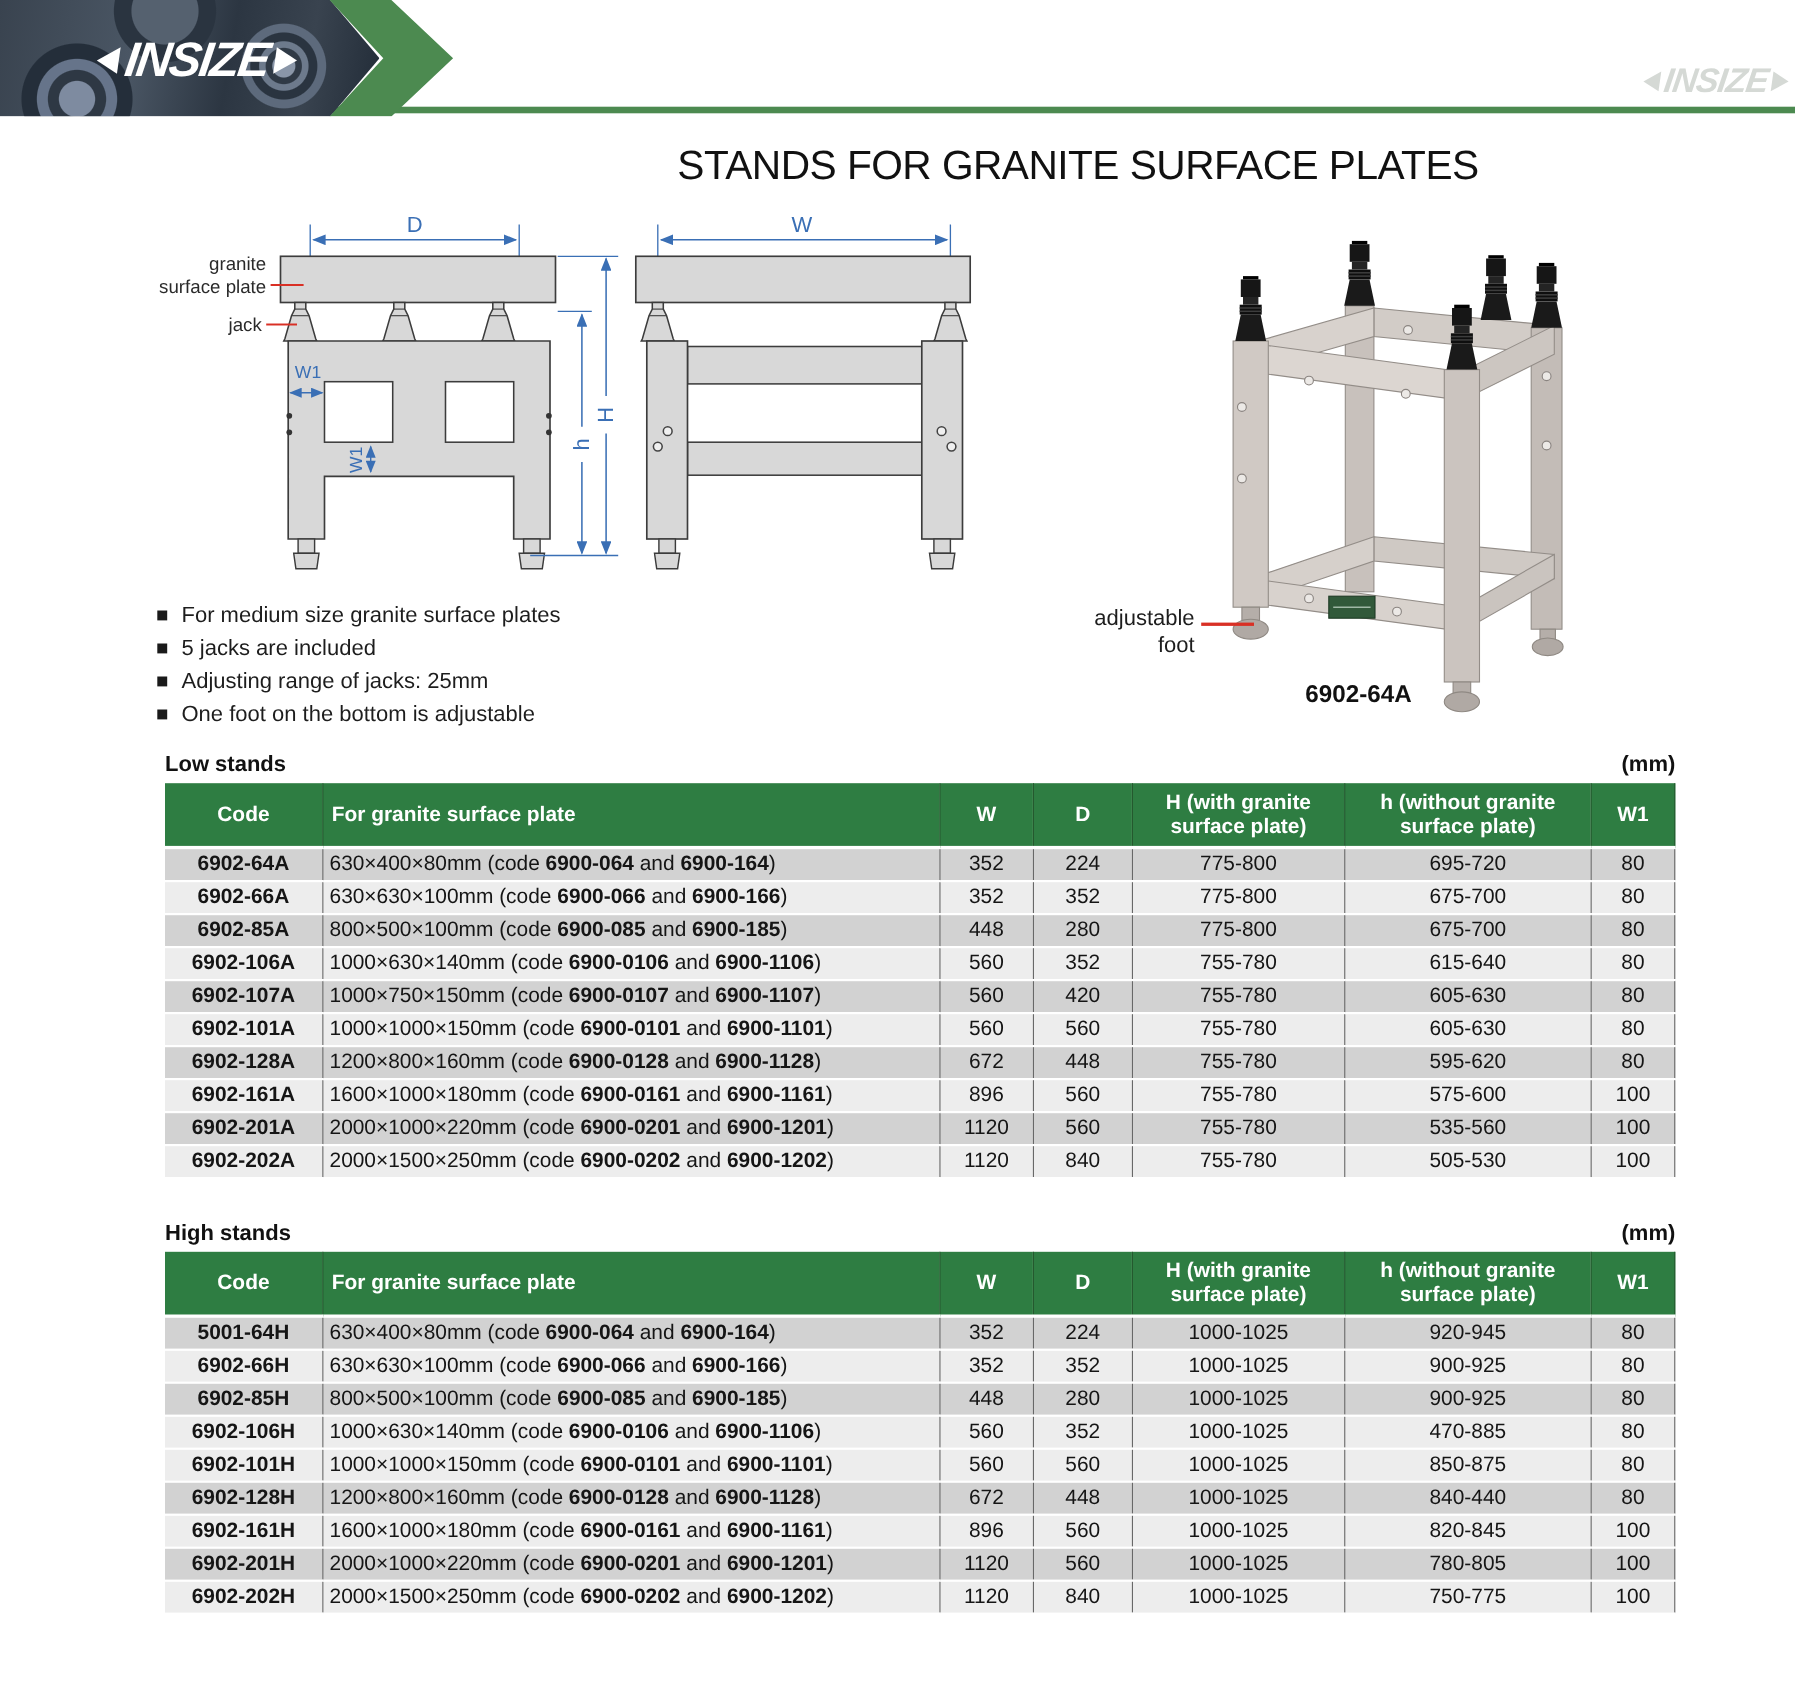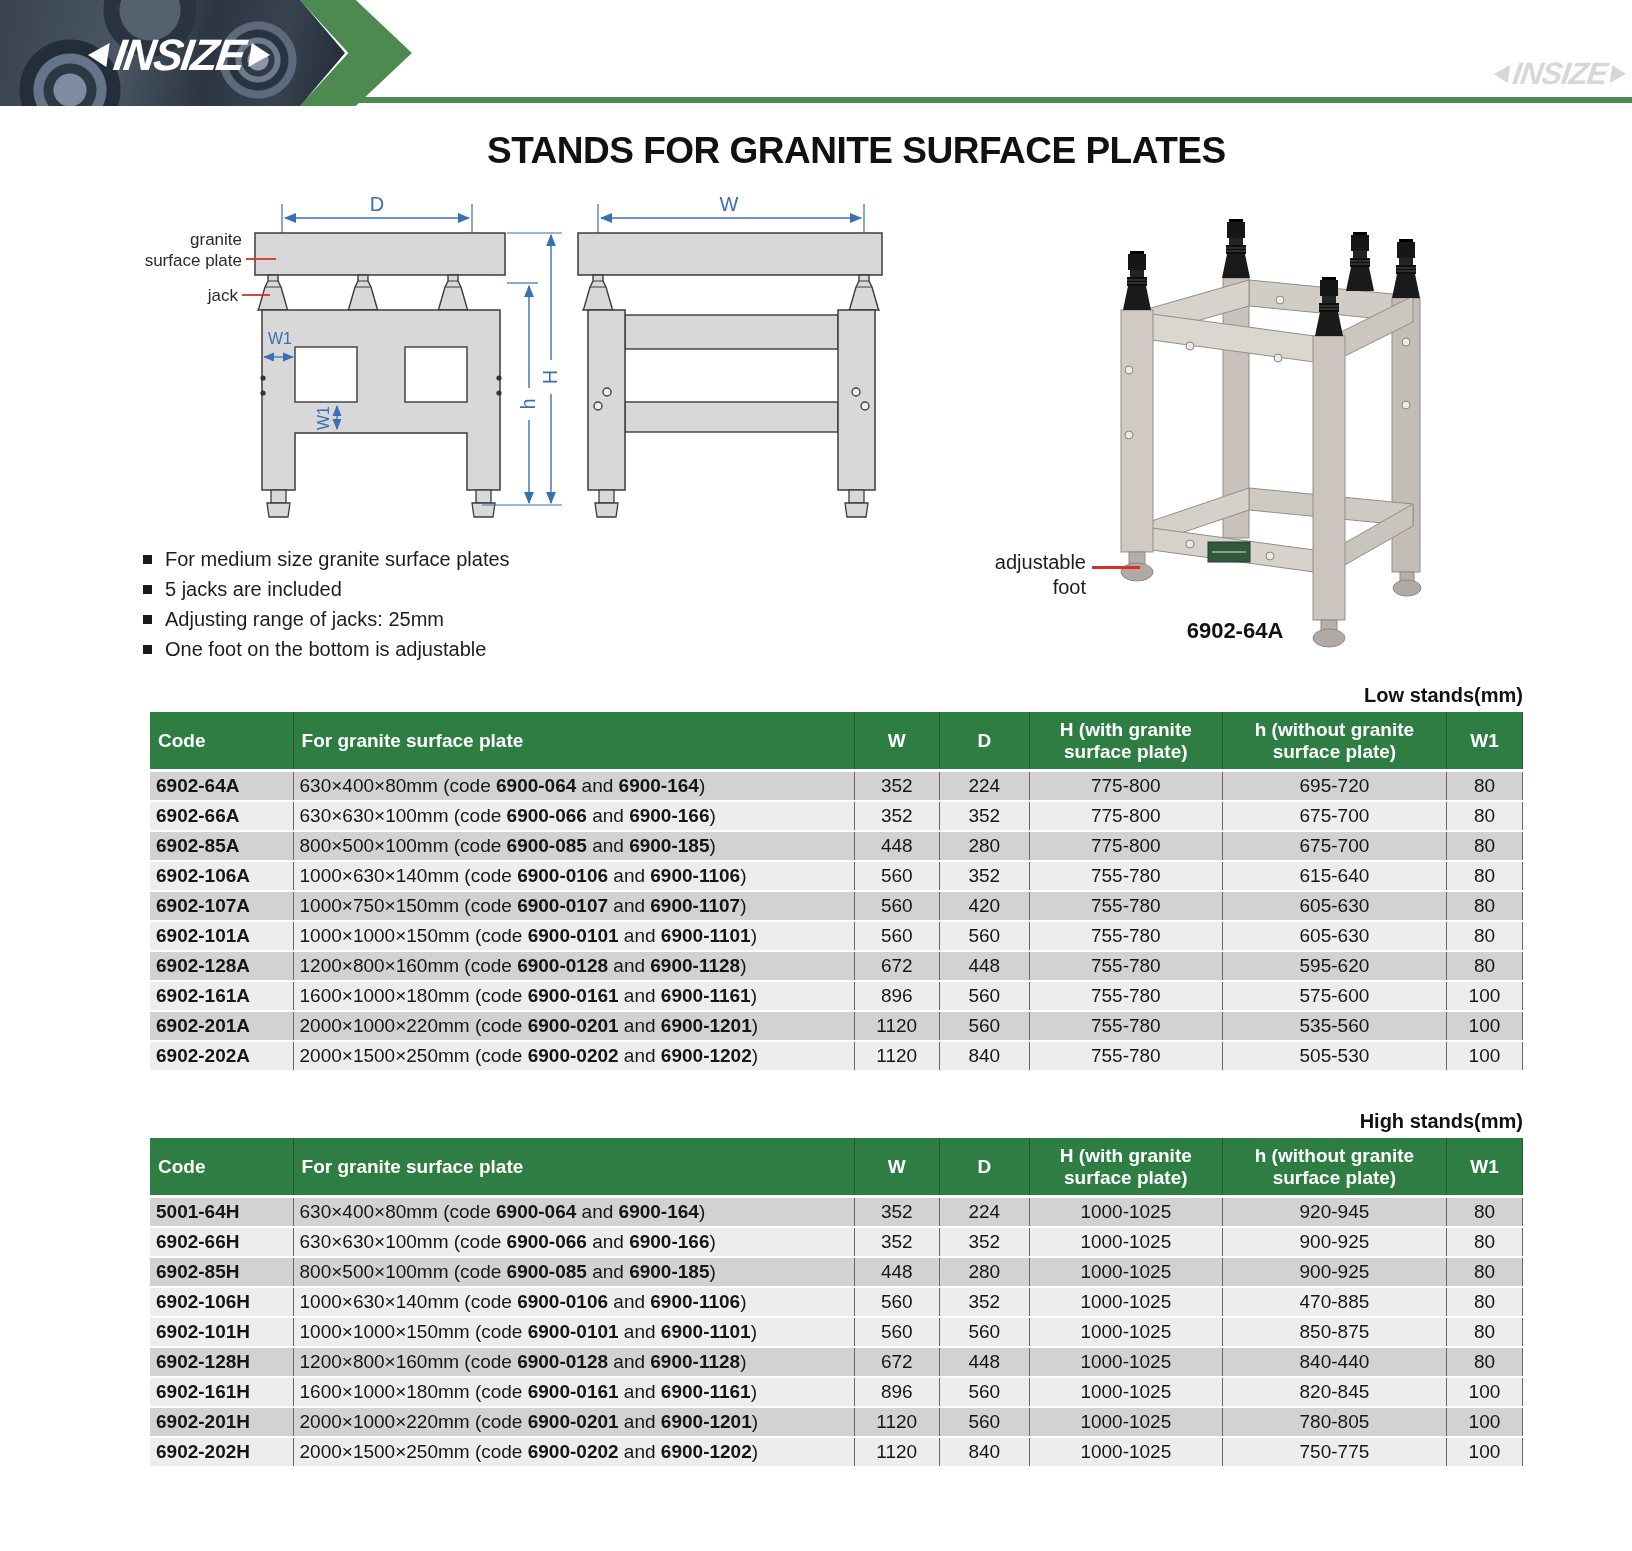--- a/index.html
+++ b/index.html
@@ -22,49 +22,49 @@
   .brand .txt{font-size:44px;font-weight:bold;font-style:italic;color:#fff;letter-spacing:-2px;}
   .tri{width:0;height:0;display:inline-block;}
   .tri.left{border-top:12px solid transparent;border-bottom:12px solid transparent;border-right:20px solid #fff;}
   .tri.right{border-top:12px solid transparent;border-bottom:12px solid transparent;border-left:20px solid #fff;}
   .watermark{position:absolute;right:6px;top:56px;z-index:1;display:flex;align-items:center;gap:4px;
     transform:skewX(-8deg);}
   .watermark .txt{font-size:31px;font-weight:bold;font-style:italic;color:#d5d9d5;letter-spacing:-1px;}
   .watermark .tri.left{border-top:9px solid transparent;border-bottom:9px solid transparent;border-right:15px solid #d5d9d5;}
   .watermark .tri.right{border-top:9px solid transparent;border-bottom:9px solid transparent;border-left:15px solid #d5d9d5;}
 
-  .title{position:absolute;left:487px;top:130px;width:960px;text-align:left;
-    font-size:37px;font-weight:bold;letter-spacing:-0.5px;color:#111;}
+  .title{position:absolute;left:500px;top:130px;width:960px;text-align:center;
+    font-size:37px;font-weight:normal;letter-spacing:-0.5px;color:#111;}
 
   
   .drawing{position:absolute;left:130px;top:192px;}
   .photo3d{position:absolute;left:1040px;top:200px;}
   .caption3d{position:absolute;left:1040px;top:618px;width:390px;text-align:center;
     font-size:22px;font-weight:bold;color:#111;}
   .adj-label{position:absolute;left:930px;top:550px;width:156px;text-align:right;
     font-size:20px;line-height:25px;color:#1d1d1d;}
   .adj-line{position:absolute;left:1092px;top:566px;width:48px;height:3px;}
 
   
   .features{position:absolute;left:143px;top:548px;margin:0;padding:0;list-style:none;}
   .features li{font-size:20px;color:#1d1d1d;margin:0 0 7px 0;display:flex;align-items:center;}
   .features li .sq{width:9px;height:9px;background:#1a1a1a;display:inline-block;margin-right:13px;flex:none;}
 
   
-  .sec-row{position:absolute;left:150px;width:1373px;display:flex;justify-content:flex-end;
+  .sec-row{position:absolute;left:150px;width:1373px;display:flex;justify-content:space-between;
     font-size:20px;font-weight:bold;color:#111;}
   .tbl-wrap{position:absolute;left:150px;}
   table.stand-table{border-collapse:collapse;table-layout:fixed;width:1373px;}
   table.stand-table th{background:var(--green);color:#fff;font-size:19px;font-weight:bold;
     height:57px;border-right:1px solid #24592e;border-bottom:3px solid #fff;line-height:22px;padding:0 8px;}
   table.stand-table td{font-size:19px;color:#151515;height:28px;
     border-right:1px solid #686868;border-bottom:2px solid #fff;padding:0 6px;white-space:nowrap;}
   table.stand-table tr.odd td{background:#d2d2d2;}
   table.stand-table tr.even td{background:#ededed;}
-  th.c0,td.c0{text-align:left;padding-left:26px;}
+  th.c0,td.c0{text-align:center;padding-left:26px;}
   th.c1,td.c1{text-align:left;padding-left:17px;margin-left:47px;}
   th.c2,td.c2,th.c3,td.c3,th.c4,td.c4,th.c5,td.c5,th.c6,td.c6{text-align:center;}
   td.c0{font-weight:bold;}
   th.c6,td.c6{border-right:1px solid #9a9a9a;}
 </style>
 </head>
 <body>
 
 <div class="page">
 

